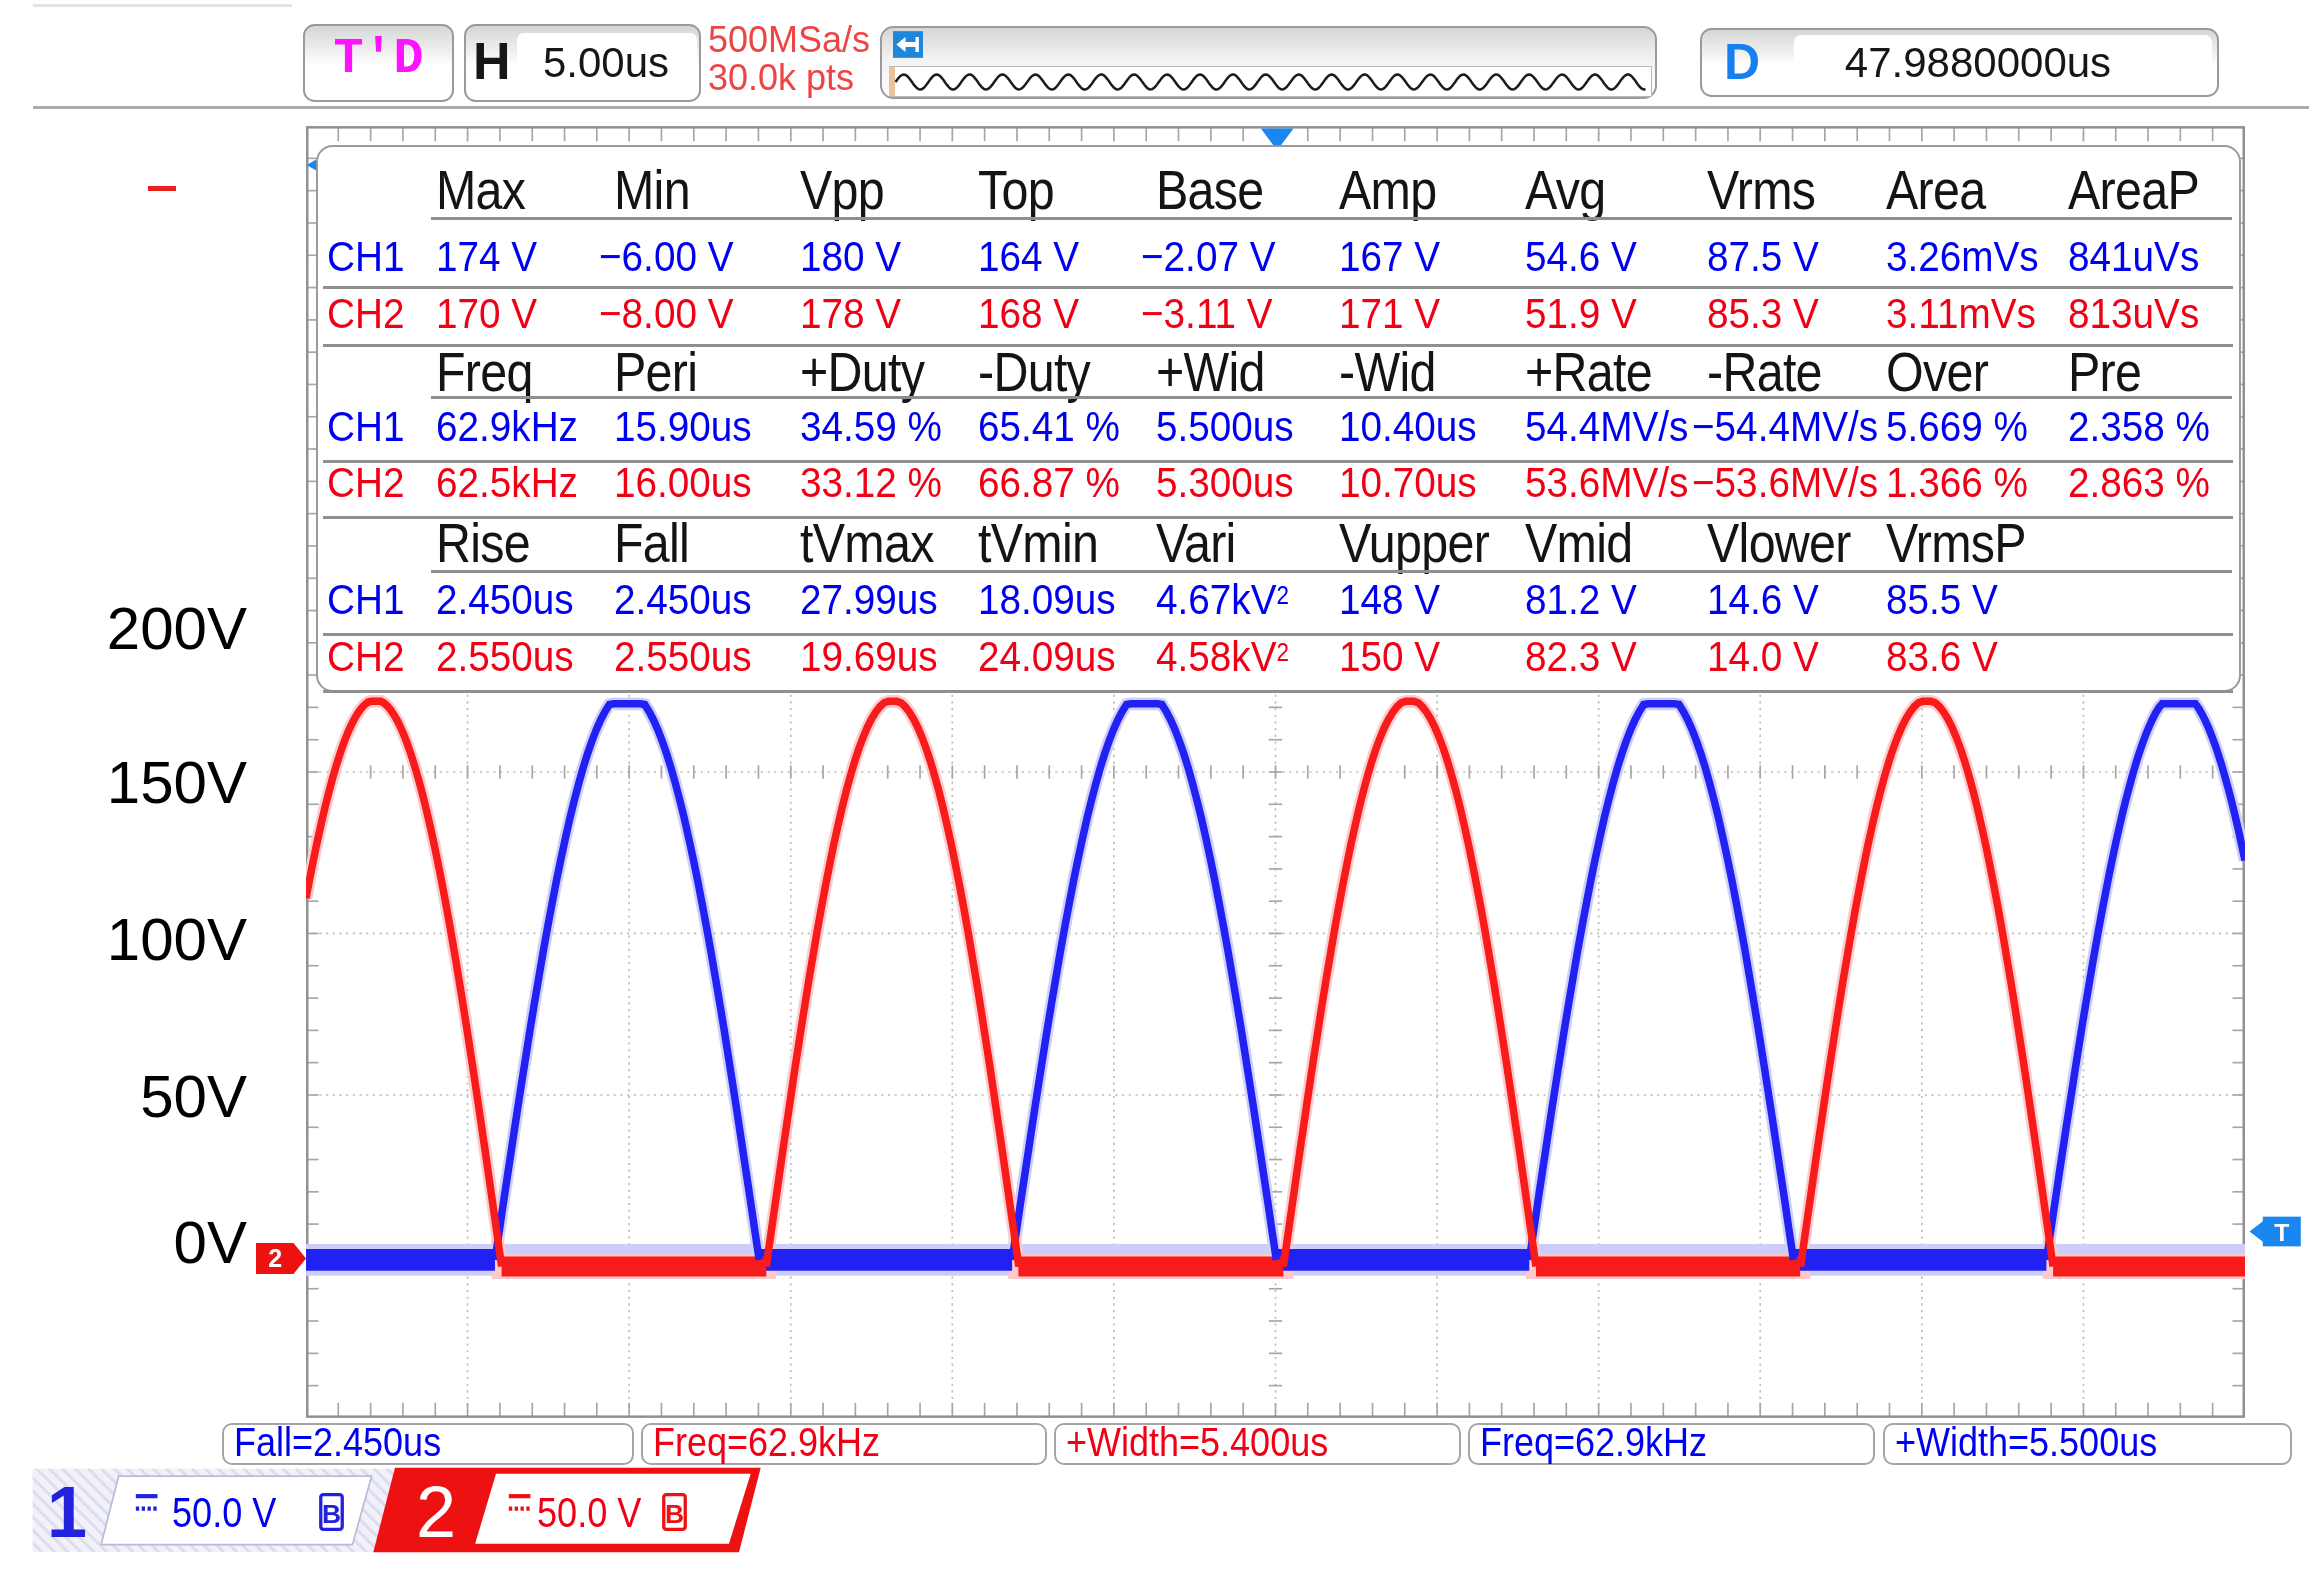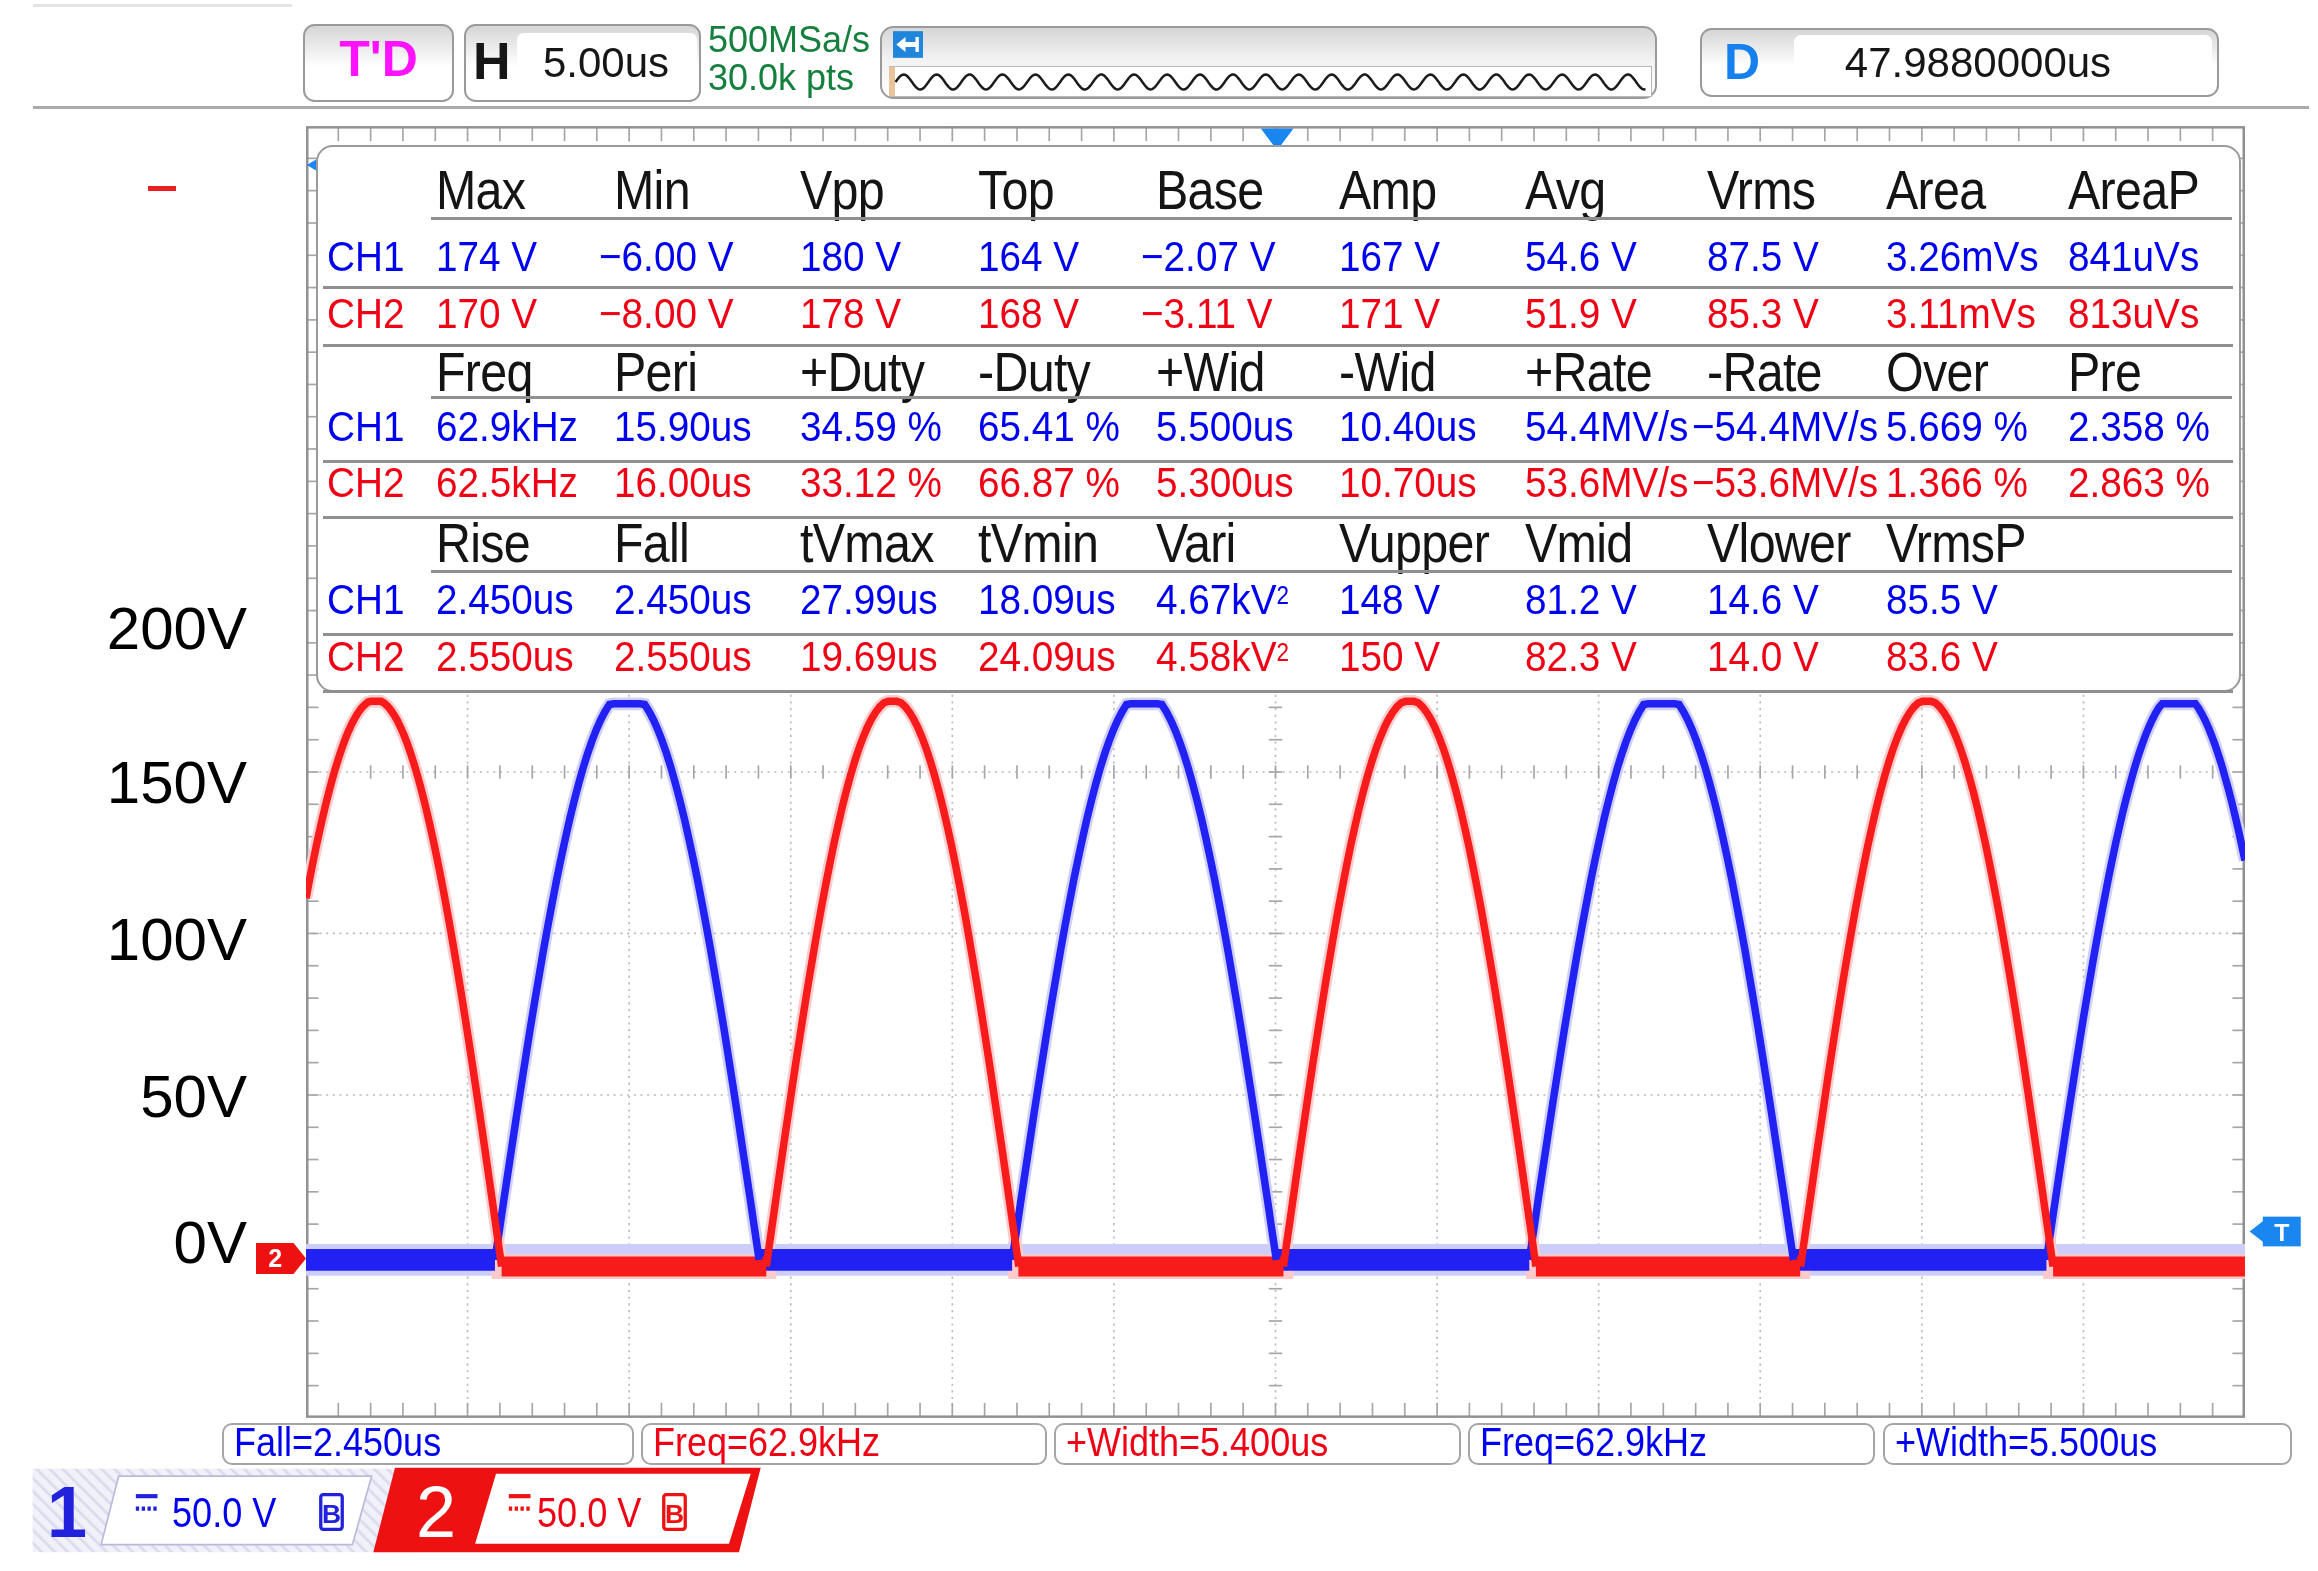--- a/index.html
+++ b/index.html
@@ -8,26 +8,26 @@
   .cell { position:absolute; white-space:nowrap; }
   .blue { color:#0000f0; }
   .red { color:#f00014; }
   .hdr { color:#141414; font-size:55px !important; letter-spacing:-0.8px; transform:scaleX(0.88); transform-origin:0 0; }
   .val { transform:scaleX(0.9); transform-origin:0 0; }
 </style></head>
 <body>
 
 <div class="abs" style="left:33px;top:4.2px;width:259px;height:2.5px;background:#e3e3e3;"></div>
 <div class="box" style="left:303px;top:24px;width:151px;height:78px;"></div>
-<div class="cell" style="left:303px;top:30px;width:151px;text-align:center;font-size:50px;font-weight:bold;color:#ff12ff;">T'D</div>
+<div class="cell" style="left:303px;top:30px;width:151px;text-align:center;font-size:50px;font-weight:bold;color:#ff12ff;font-family:Liberation Mono, monospace;">T'D</div>
 <div class="box" style="left:464px;top:24px;width:237px;height:78px;"></div>
 <div class="abs" style="left:517px;top:33px;width:180px;height:64px;background:#ffffff;border-radius:6.7px;"></div>
 <div class="cell" style="left:473px;top:31px;font-size:52px;font-weight:bold;color:#161616;">H</div>
 <div class="cell" style="left:535px;top:39px;width:142px;text-align:center;font-size:42px;color:#161616;">5.00us</div>
-<div class="cell" style="left:708px;top:21px;font-size:36px;line-height:38px;color:#15803d;">500MSa/s<br>30.0k pts</div>
+<div class="cell" style="left:708px;top:21px;font-size:36px;line-height:38px;color:#ef4444;">500MSa/s<br>30.0k pts</div>
 <div class="box" style="left:880px;top:26px;width:777px;height:73px;border-radius:13.4px;background:linear-gradient(#d6d6d6,#f2f2f2 45%,#ffffff);"></div>
 <svg class="abs" style="left:893px;top:31px;" width="30" height="27" viewBox="0 0 36 32">
   <rect x="0" y="0" width="36" height="32" fill="#1f86db"></rect>
   <path d="M4 16 L15 7 L15 13 L27 13 L27 7 L31 7 L31 25 L27 25 L27 19 L15 19 L15 25 Z" fill="#ffffff"></path>
 </svg>
 <div class="abs" style="left:889px;top:66px;width:763px;height:31px;background:#ffffff;border:0.8px solid #b9b9b9;"></div>
 <div class="abs" style="left:889px;top:67px;width:5.9px;height:29px;background:#e8c49a;"></div>
 <svg class="abs" style="left:894px;top:67px;" width="753" height="30" viewBox="0 0 900 36">
   <path d="M0,18.0 L2,15.2 L4,12.7 L6,10.7 L8,9.4 L10,9.0 L12,9.5 L14,10.9 L16,12.9 L18,15.5 L20,18.4 L22,21.2 L24,23.6 L26,25.5 L28,26.7 L30,27.0 L32,26.4 L34,24.9 L36,22.8 L38,20.1 L40,17.3 L42,14.5 L44,12.1 L46,10.3 L48,9.2 L50,9.0 L52,9.8 L54,11.3 L56,13.6 L58,16.2 L60,19.1 L62,21.8 L64,24.2 L66,25.9 L68,26.9 L70,26.9 L72,26.1 L74,24.4 L76,22.1 L78,19.4 L80,16.6 L82,13.9 L84,11.6 L86,9.9 L88,9.1 L90,9.1 L92,10.1 L94,11.8 L96,14.2 L98,16.9 L100,19.8 L102,22.4 L104,24.7 L106,26.2 L108,27.0 L110,26.8 L112,25.7 L114,23.9 L116,21.5 L118,18.7 L120,15.9 L122,13.2 L124,11.1 L126,9.6 L128,9.0 L130,9.3 L132,10.5 L134,12.4 L136,14.8 L138,17.6 L140,20.5 L142,23.1 L144,25.1 L146,26.5 L148,27.0 L150,26.6 L152,25.3 L154,23.3 L156,20.8 L158,18.0 L160,15.2 L162,12.7 L164,10.7 L166,9.4 L168,9.0 L170,9.5 L172,10.9 L174,12.9 L176,15.5 L178,18.4 L180,21.2 L182,23.6 L184,25.5 L186,26.7 L188,27.0 L190,26.4 L192,24.9 L194,22.8 L196,20.1 L198,17.3 L200,14.5 L202,12.1 L204,10.3 L206,9.2 L208,9.0 L210,9.8 L212,11.3 L214,13.6 L216,16.2 L218,19.1 L220,21.8 L222,24.2 L224,25.9 L226,26.9 L228,26.9 L230,26.1 L232,24.4 L234,22.1 L236,19.4 L238,16.6 L240,13.9 L242,11.6 L244,9.9 L246,9.1 L248,9.1 L250,10.1 L252,11.8 L254,14.2 L256,16.9 L258,19.8 L260,22.4 L262,24.7 L264,26.2 L266,27.0 L268,26.8 L270,25.7 L272,23.9 L274,21.5 L276,18.7 L278,15.9 L280,13.2 L282,11.1 L284,9.6 L286,9.0 L288,9.3 L290,10.5 L292,12.4 L294,14.8 L296,17.6 L298,20.5 L300,23.1 L302,25.1 L304,26.5 L306,27.0 L308,26.6 L310,25.3 L312,23.3 L314,20.8 L316,18.0 L318,15.2 L320,12.7 L322,10.7 L324,9.4 L326,9.0 L328,9.5 L330,10.9 L332,12.9 L334,15.5 L336,18.4 L338,21.2 L340,23.6 L342,25.5 L344,26.7 L346,27.0 L348,26.4 L350,24.9 L352,22.8 L354,20.1 L356,17.3 L358,14.5 L360,12.1 L362,10.3 L364,9.2 L366,9.0 L368,9.8 L370,11.3 L372,13.6 L374,16.2 L376,19.1 L378,21.8 L380,24.2 L382,25.9 L384,26.9 L386,26.9 L388,26.1 L390,24.4 L392,22.1 L394,19.4 L396,16.6 L398,13.9 L400,11.6 L402,9.9 L404,9.1 L406,9.1 L408,10.1 L410,11.8 L412,14.2 L414,16.9 L416,19.8 L418,22.4 L420,24.7 L422,26.2 L424,27.0 L426,26.8 L428,25.7 L430,23.9 L432,21.5 L434,18.7 L436,15.9 L438,13.2 L440,11.1 L442,9.6 L444,9.0 L446,9.3 L448,10.5 L450,12.4 L452,14.8 L454,17.6 L456,20.5 L458,23.1 L460,25.1 L462,26.5 L464,27.0 L466,26.6 L468,25.3 L470,23.3 L472,20.8 L474,18.0 L476,15.2 L478,12.7 L480,10.7 L482,9.4 L484,9.0 L486,9.5 L488,10.9 L490,12.9 L492,15.5 L494,18.4 L496,21.2 L498,23.6 L500,25.5 L502,26.7 L504,27.0 L506,26.4 L508,24.9 L510,22.8 L512,20.1 L514,17.3 L516,14.5 L518,12.1 L520,10.3 L522,9.2 L524,9.0 L526,9.8 L528,11.3 L530,13.6 L532,16.2 L534,19.1 L536,21.8 L538,24.2 L540,25.9 L542,26.9 L544,26.9 L546,26.1 L548,24.4 L550,22.1 L552,19.4 L554,16.6 L556,13.9 L558,11.6 L560,9.9 L562,9.1 L564,9.1 L566,10.1 L568,11.8 L570,14.2 L572,16.9 L574,19.8 L576,22.4 L578,24.7 L580,26.2 L582,27.0 L584,26.8 L586,25.7 L588,23.9 L590,21.5 L592,18.7 L594,15.9 L596,13.2 L598,11.1 L600,9.6 L602,9.0 L604,9.3 L606,10.5 L608,12.4 L610,14.8 L612,17.6 L614,20.5 L616,23.1 L618,25.1 L620,26.5 L622,27.0 L624,26.6 L626,25.3 L628,23.3 L630,20.8 L632,18.0 L634,15.2 L636,12.7 L638,10.7 L640,9.4 L642,9.0 L644,9.5 L646,10.9 L648,12.9 L650,15.5 L652,18.4 L654,21.2 L656,23.6 L658,25.5 L660,26.7 L662,27.0 L664,26.4 L666,24.9 L668,22.8 L670,20.1 L672,17.3 L674,14.5 L676,12.1 L678,10.3 L680,9.2 L682,9.0 L684,9.8 L686,11.3 L688,13.6 L690,16.2 L692,19.1 L694,21.8 L696,24.2 L698,25.9 L700,26.9 L702,26.9 L704,26.1 L706,24.4 L708,22.1 L710,19.4 L712,16.6 L714,13.9 L716,11.6 L718,9.9 L720,9.1 L722,9.1 L724,10.1 L726,11.8 L728,14.2 L730,16.9 L732,19.8 L734,22.4 L736,24.7 L738,26.2 L740,27.0 L742,26.8 L744,25.7 L746,23.9 L748,21.5 L750,18.7 L752,15.9 L754,13.2 L756,11.1 L758,9.6 L760,9.0 L762,9.3 L764,10.5 L766,12.4 L768,14.8 L770,17.6 L772,20.5 L774,23.1 L776,25.1 L778,26.5 L780,27.0 L782,26.6 L784,25.3 L786,23.3 L788,20.8 L790,18.0 L792,15.2 L794,12.7 L796,10.7 L798,9.4 L800,9.0 L802,9.5 L804,10.9 L806,12.9 L808,15.5 L810,18.4 L812,21.2 L814,23.6 L816,25.5 L818,26.7 L820,27.0 L822,26.4 L824,24.9 L826,22.8 L828,20.1 L830,17.3 L832,14.5 L834,12.1 L836,10.3 L838,9.2 L840,9.0 L842,9.8 L844,11.3 L846,13.6 L848,16.2 L850,19.1 L852,21.8 L854,24.2 L856,25.9 L858,26.9 L860,26.9 L862,26.1 L864,24.4 L866,22.1 L868,19.4 L870,16.6 L872,13.9 L874,11.6 L876,9.9 L878,9.1 L880,9.1 L882,10.1 L884,11.8 L886,14.2 L888,16.9 L890,19.8 L892,22.4 L894,24.7 L896,26.2 L898,27.0 L900,26.8" fill="none" stroke="#1c1c1c" stroke-width="3"></path>
 </svg>

